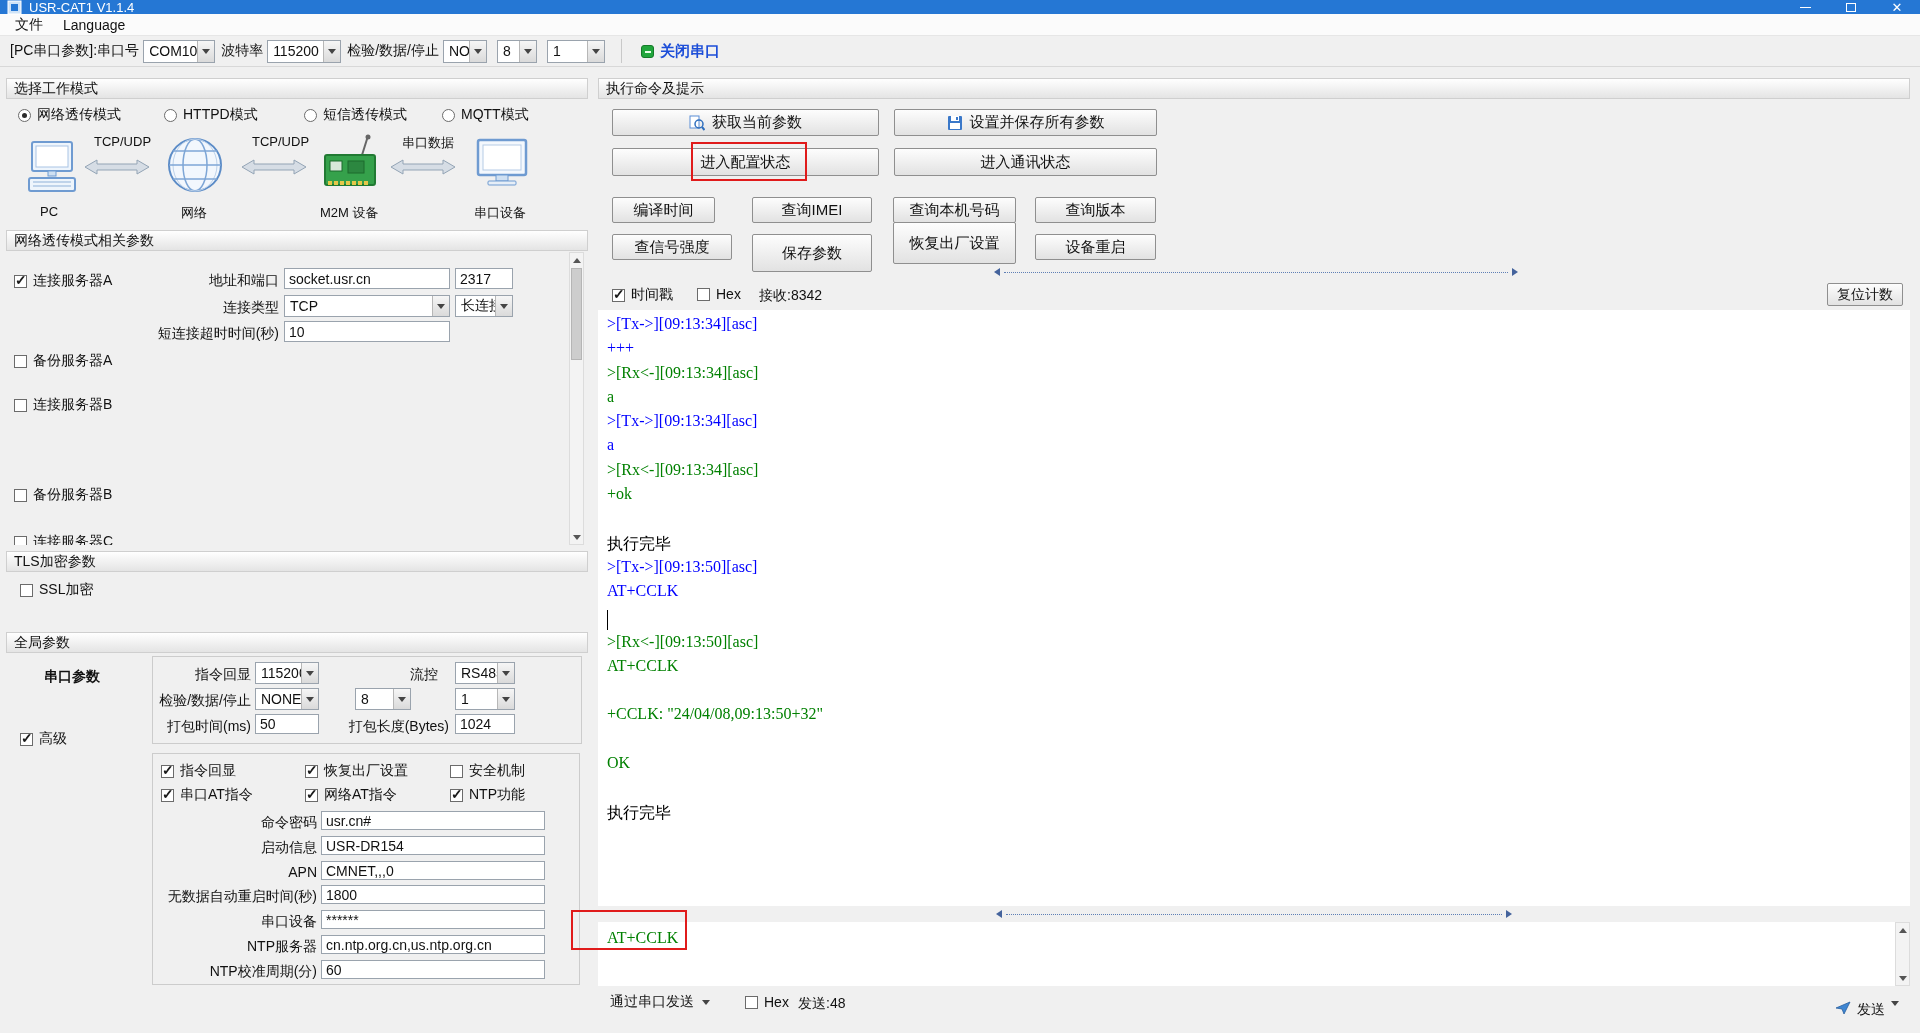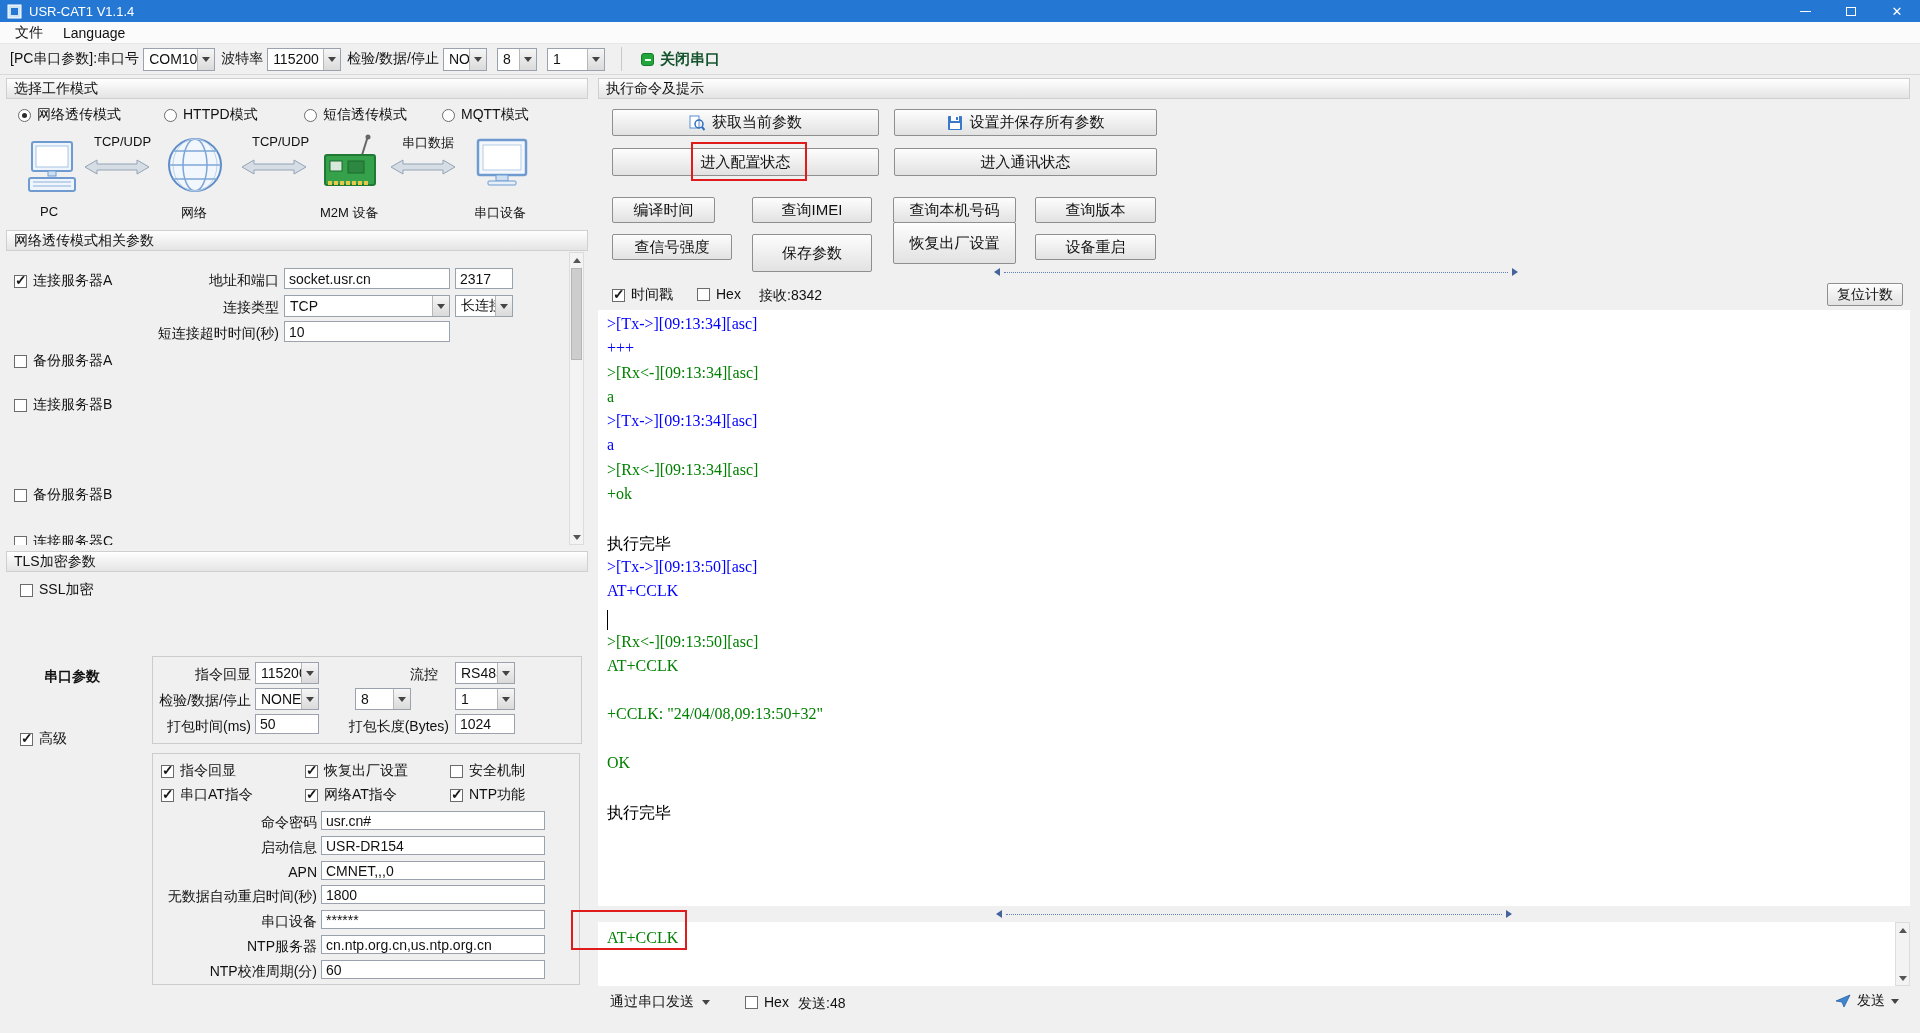--- a/index.html
+++ b/index.html
@@ -1,42 +1,42 @@
 <!DOCTYPE html>
 <html><head>
 <meta charset="utf-8">
 <style>
   * { margin:0; padding:0; box-sizing:border-box; }
   html,body { width:1920px; height:1033px; background:#f0f0f0; font-family:"Liberation Sans",sans-serif; font-size:14px; overflow:hidden; color:#111; }
   .window { position:relative; width:1920px; height:1033px; outline:1px solid #8f8f8f; }
   .abs { position:absolute; }
 
   
-  .titlebar { height:22px; background:#2577d4; color:#fff; display:flex; align-items:center; padding-left:7px; }
+  .titlebar { height:14px; background:#2577d4; color:#fff; display:flex; align-items:center; padding-left:7px; }
   .titlebar .app-icon { width:15px; height:15px; margin-right:7px; flex:none; }
   .titlebar .title { font-size:13px; }
   .win-controls { margin-left:auto; display:flex; height:100%; }
   .win-btn { width:46px; display:flex; align-items:center; justify-content:center; color:#fff; font-size:13px; }
   .glyph-min { width:11px; height:1px; background:#fff; display:inline-block; }
   .glyph-max { width:10px; height:9px; border:1px solid #fff; display:inline-block; }
 
   
   .menubar { height:22px; background:#fbfbfb; border-bottom:1px solid #e6e6e6; display:flex; align-items:center; padding-left:6px; gap:2px; }
   .menu-item { padding:1px 9px; font-size:14px; }
   .toolbar { height:31px; background:#f0f0f0; border-bottom:1px solid #d8d8d8; display:flex; align-items:center; padding-left:10px; }
   .tb-label { font-size:14px; white-space:nowrap; }
   .tb-combo { position:relative; background:#fff; border:1px solid #9aa3ad; height:23px; display:flex; align-items:center; margin:0 6px 0 4px; }
   .ctext { padding:0 2px 0 5px; font-size:14px; white-space:nowrap; overflow:hidden; flex:1; }
   .cbtn { width:17px; align-self:stretch; background:linear-gradient(#f6f6f6,#dadada); border-left:1px solid #b7b7b7; display:flex; align-items:center; justify-content:center; flex:none; }
   .dd { width:0; height:0; border-left:4px solid transparent; border-right:4px solid transparent; border-top:5px solid #444; display:inline-block; }
   .tb-sep { width:1px; height:24px; background:#c9c9c9; margin:0 10px; }
   .close-serial { display:flex; align-items:center; gap:6px; padding:3px 9px; }
   .plug-icon { width:13px; height:13px; background:#21a63c; border-radius:3px; border:1px solid #157a29; position:relative; }
   .plug-icon::after { content:""; position:absolute; left:3px; top:5px; width:6px; height:2px; background:#eaffea; }
-  .close-serial-text { color:#14532d; font-weight:bold; font-size:15px; }
+  .close-serial-text { color:#1d4ed8; font-weight:bold; font-size:15px; }
 
   
   .section-header { position:absolute; left:0; width:100%; height:21px; background:linear-gradient(#ffffff,#e4e4e4); border:1px solid #cfcfcf; display:flex; align-items:center; padding-left:7px; font-size:14px; }
 
   
   .left-panel  { position:absolute; left:6px;  top:78px; width:582px;  height:940px; }
   .right-panel { position:absolute; left:598px; top:78px; width:1312px; height:940px; }
 
   
   .radio-item, .cbrow { position:absolute; display:flex; align-items:center; gap:6px; font-size:14px; white-space:nowrap; }
@@ -290,20 +290,23 @@
     </div>
 
     <div class="section-header" style="top:473px">
         <span>TLS加密参数</span>
       </div>
     <div class="cbrow" style="left:14px;top:503px">
       <span class="checkbox"></span>
         <span>SSL加密</span>
     </div>
 
+    <div class="section-header" style="top:554px">
+        <span>全局参数</span>
+      </div>
 
     <span class="lbl" style="left:38px;top:590px;font-weight:bold">串口参数</span>
     <div class="gbox" style="left:108px;top:578px;width:430px;height:88px"></div>
 
     <span class="lbl" style="right:337px;top:588px">指令回显</span>
     <div class="combo" style="left:249px;top:584px;width:64px">
       <span class="ctext">115200</span>
       <span class="cbtn">
           <span class="dd"></span>
         </span>
@@ -487,21 +490,21 @@
     <div class="abs" style="left:0;top:912px;width:1312px;height:26px">
       <div class="abs" style="left:12px;top:3px;display:flex;align-items:center;gap:8px">
         <span class="small-text" style="position:static">通过串口发送</span>
         <span class="dd"></span>
       </div>
       <div class="cbrow" style="left:147px;top:4px">
         <span class="checkbox"></span>
           <span>Hex</span>
       </div>
       <span class="small-text" style="left:200px;top:5px">发送:48</span>
-      <div class="abs" style="left:1237px;top:2px;display:flex;align-items:center;gap:6px">
+      <div class="abs" style="left:1237px;top:11px;display:flex;gap:6px">
         <svg width="16" height="14">
           <path d="M1,7 L15,1 L9,13 L7,8 Z" fill="#3f86d2" stroke="#2a5f9e" stroke-width="0.8"></path>
         </svg>
         <span style="font-size:14px">发送</span>
         <span class="dd"></span>
       </div>
     </div>
   </div>
 
   <div class="annotation" style="left:691px;top:142px;width:116px;height:39px"></div>

